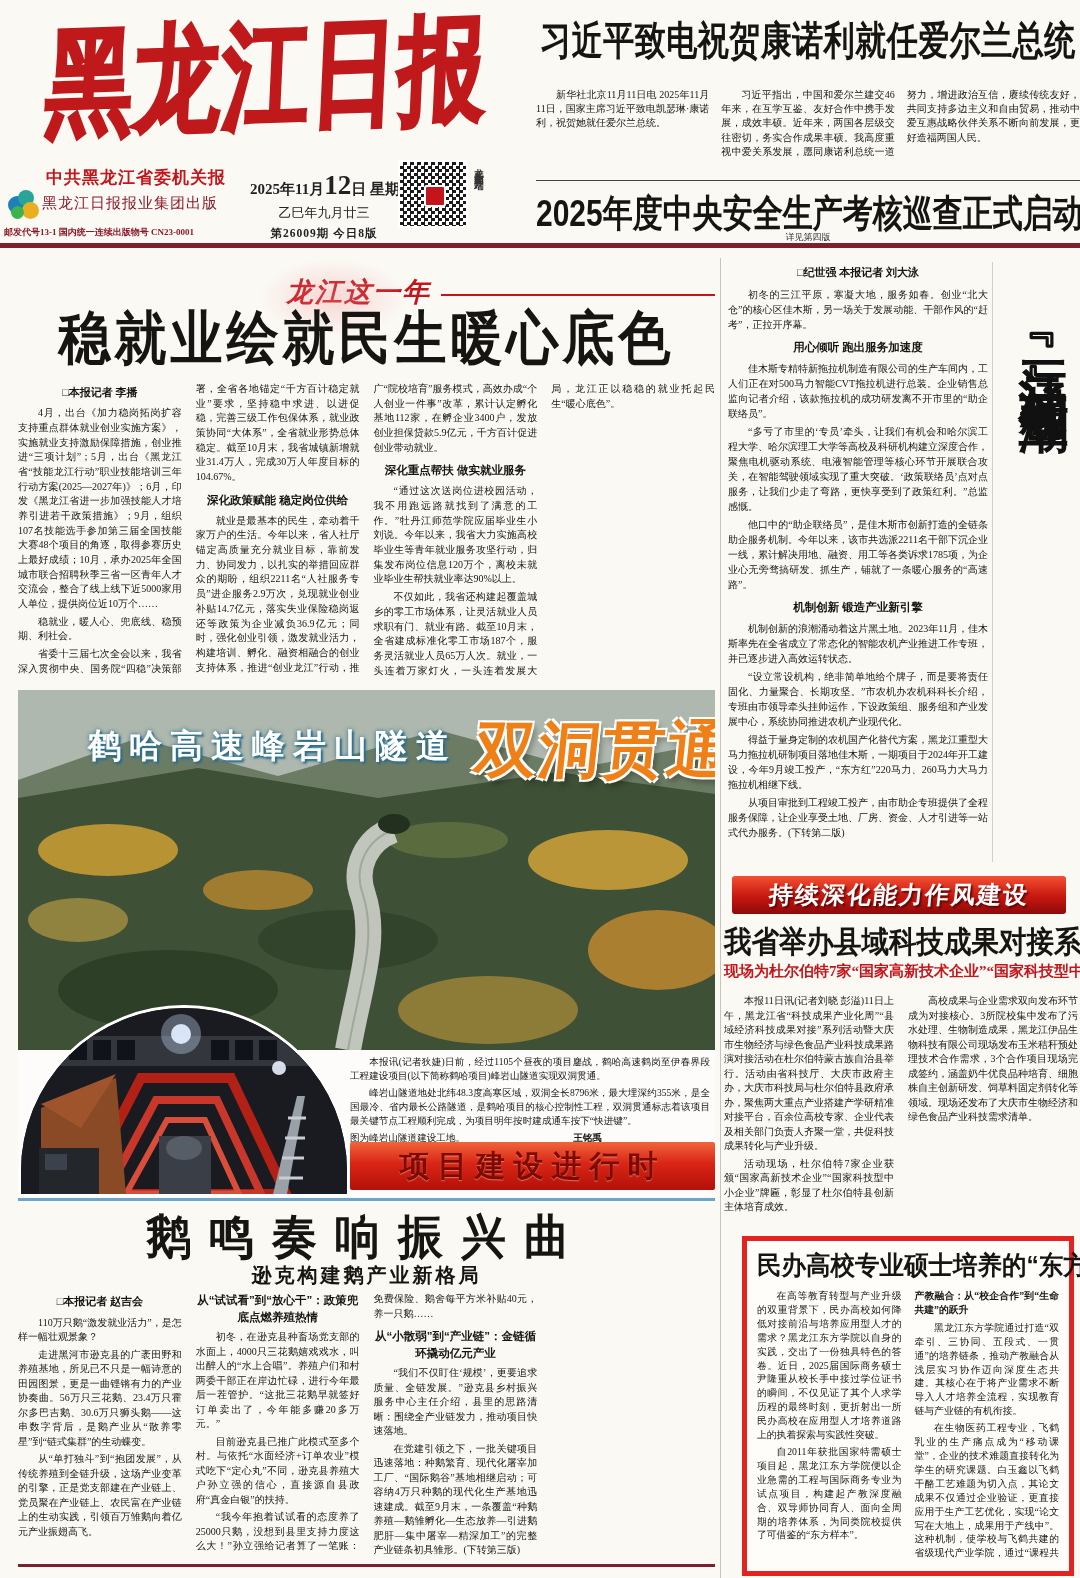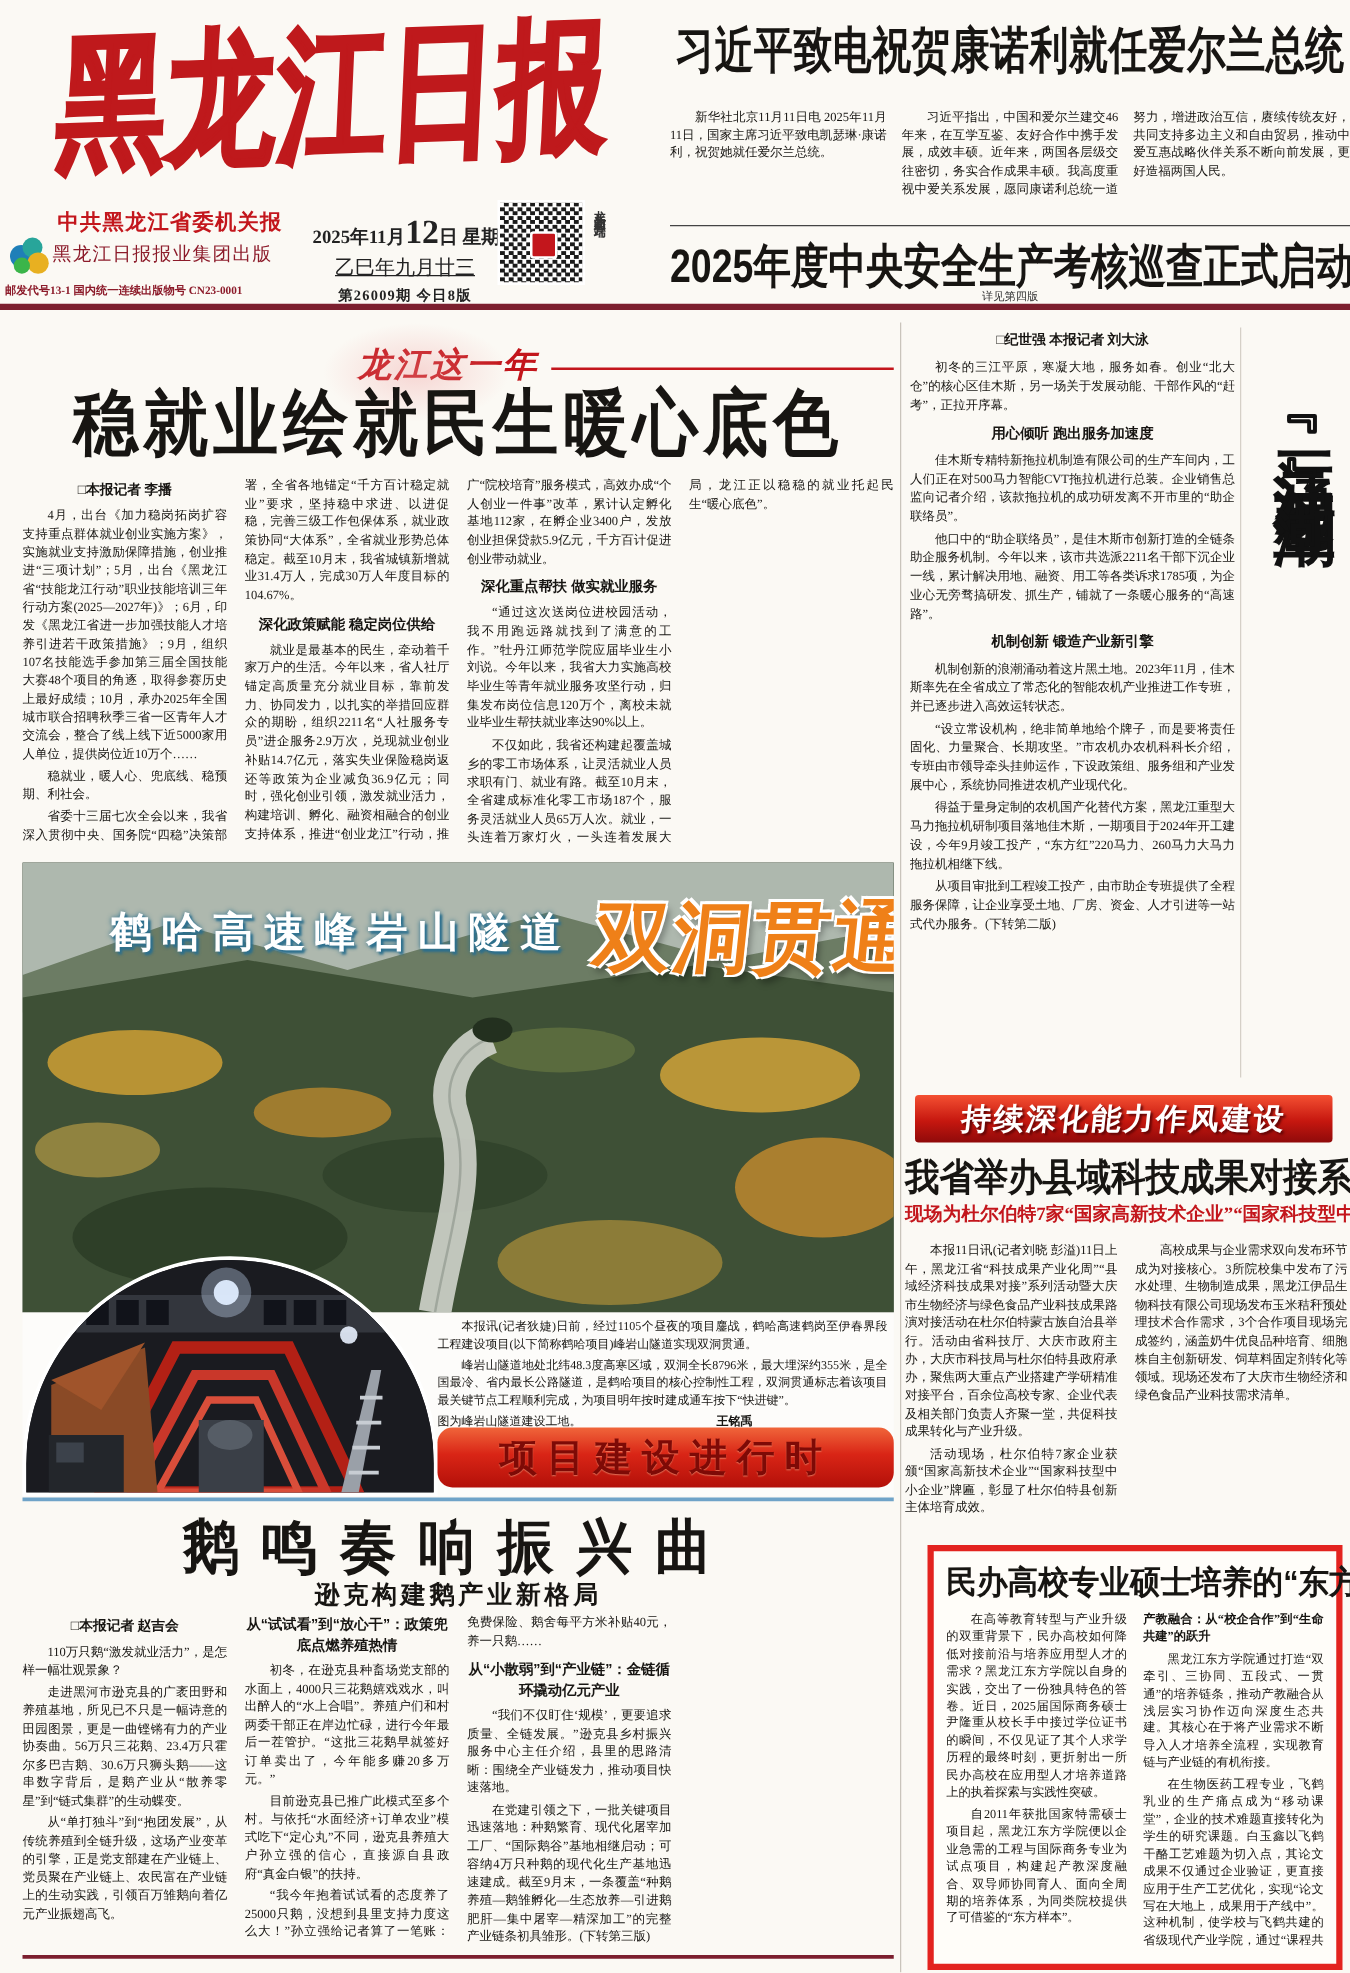--- a/index.html
+++ b/index.html
@@ -15,21 +15,21 @@
      font-size:86px;letter-spacing:2px;transform:scale(1.0,1.35) skewX(-5deg) rotate(-1.5deg);
      transform-origin:left top;-webkit-text-stroke:2.5px #bf191c;white-space:nowrap;}
   .org-line{left:46px;top:166px;color:#c3161c;font-weight:bold;font-size:17px;letter-spacing:1px;}
   .pub-line{left:42px;top:194px;color:#8c1b2a;font-weight:normal;font-size:15px;letter-spacing:1px;}
   .code-line{left:4px;top:226px;color:#8c1b2a;font-weight:bold;font-size:9px;white-space:nowrap;}
   .paper-logo{left:6px;top:188px;width:36px;height:36px;}
   .paper-logo i{position:absolute;border-radius:50%;display:block;}
   .date-block{left:250px;top:170px;width:148px;text-align:center;color:#222;}
   .date-line1{font-size:15px;font-weight:bold;white-space:nowrap;}
   .date-day{font-size:27px;font-family:"Liberation Serif",serif;}
-  .date-line2{font-size:16px;margin-top:3px;text-decoration:underline;}
+  .date-line2{font-size:13px;margin-top:3px;}
   .date-line3{font-size:11.5px;font-weight:bold;margin-top:4px;letter-spacing:1px;}
   .qr{left:400px;top:162px;width:66px;height:64px;
       background:repeating-conic-gradient(#1b1b1b 0 25%,#fff 0 50%) 0 0/7px 7px;outline:2px solid #fff;}
   .qr-center{position:absolute;left:24px;top:23px;width:18px;height:18px;background:#c3161c;border:2px solid #fff;border-radius:3px;}
   .qr-label{left:472px;top:160px;writing-mode:vertical-rl;font-size:9.5px;font-weight:bold;color:#333;letter-spacing:2px;height:70px;}
   .tn-headline{left:536px;top:14px;width:544px;text-align:center;font-weight:900;font-size:31px;
       transform:scaleY(1.28);transform-origin:center top;letter-spacing:0.5px;white-space:nowrap;}
   .tn-body{left:536px;top:88px;width:544px;height:86px;column-count:3;column-gap:12px;
       font-size:10px;line-height:1.42;overflow:hidden;}
   .tn-divider{left:536px;top:180px;width:544px;height:1px;background:#444;}
@@ -63,21 +63,21 @@
       font-family:"Liberation Sans",sans-serif;transform:skewX(-6deg);display:inline-block;
       text-shadow:2px 2px 0 #fff,-2px -2px 0 #fff,2px -2px 0 #fff,-2px 2px 0 #fff,4px 5px 6px rgba(0,0,0,.35);
       vertical-align:-14px;}
   .caption-band{left:18px;top:1050px;width:697px;height:147px;background:#fdfcfa;}
   .caption-text{position:absolute;left:332px;top:5px;width:360px;font-size:9.6px;line-height:1.45;}
   .caption-credit{text-align:center;text-indent:0;font-weight:bold;}
   .inset{left:18px;top:1005px;width:332px;height:192px;border-radius:166px 166px 0 0;overflow:hidden;
       border:3px solid #fff;box-sizing:border-box;background:#17181c;}
   .proj-banner{left:350px;top:1142px;width:365px;height:48px;
       background:linear-gradient(180deg,#f0653a 0%,#d92516 45%,#b31009 100%);
-      display:flex;align-items:center;justify-content:center;border-radius:12px;}
+      display:flex;align-items:center;justify-content:center;border-radius:2px;}
   .proj-banner span{color:#7e0a06;font-weight:900;font-size:30px;letter-spacing:8px;
       font-family:"Liberation Sans",sans-serif;text-shadow:0 1px 1px rgba(255,200,160,.5);}
   .blue-rule{left:18px;top:1198px;width:697px;height:3px;background:#6fa3c8;}
 
   
   .goose-headline{left:18px;top:1206px;width:697px;text-align:center;font-weight:900;font-size:45px;
       letter-spacing:18px;transform:scaleY(1.05);transform-origin:center top;white-space:nowrap;}
   .goose-deck{left:18px;top:1262px;width:697px;text-align:center;font-weight:bold;font-size:20px;letter-spacing:3px;}
   .goose-body{left:18px;top:1292px;width:697px;height:270px;column-count:4;column-gap:14px;column-fill:auto;
       font-size:10px;line-height:1.45;overflow:hidden;}
@@ -262,20 +262,21 @@
 <div class="abs maroon-rule"></div>
 
 <div class="abs vline1"></div>
 <div class="abs vline2"></div>
 
 <div class="abs sanjiang just">
   <div class="byline">□纪世强 本报记者 刘大泳</div>
   <p>初冬的三江平原，寒凝大地，服务如春。创业“北大仓”的核心区佳木斯，另一场关于发展动能、干部作风的“赶考”，正拉开序幕。</p>
   <div class="inner-sub">用心倾听 跑出服务加速度</div>
   <p>佳木斯专精特新拖拉机制造有限公司的生产车间内，工人们正在对500马力智能CVT拖拉机进行总装。企业销售总监向记者介绍，该款拖拉机的成功研发离不开市里的“助企联络员”。</p>
+  <p>“多亏了市里的‘专员’牵头，让我们有机会和哈尔滨工程大学、哈尔滨理工大学等高校及科研机构建立深度合作，聚焦电机驱动系统、电液智能管理等核心环节开展联合攻关，在智能驾驶领域实现了重大突破。‘政策联络员’点对点服务，让我们少走了弯路，更快享受到了政策红利。”总监感慨。</p>
   <p>他口中的“助企联络员”，是佳木斯市创新打造的全链条助企服务机制。今年以来，该市共选派2211名干部下沉企业一线，累计解决用地、融资、用工等各类诉求1785项，为企业心无旁骛搞研发、抓生产，铺就了一条暖心服务的“高速路”。</p>
   <div class="inner-sub">机制创新 锻造产业新引擎</div>
   <p>机制创新的浪潮涌动着这片黑土地。2023年11月，佳木斯率先在全省成立了常态化的智能农机产业推进工作专班，并已逐步进入高效运转状态。</p>
   <p>“设立常设机构，绝非简单地给个牌子，而是要将责任固化、力量聚合、长期攻坚。”市农机办农机科科长介绍，专班由市领导牵头挂帅运作，下设政策组、服务组和产业发展中心，系统协同推进农机产业现代化。</p>
   <p>得益于量身定制的农机国产化替代方案，黑龙江重型大马力拖拉机研制项目落地佳木斯，一期项目于2024年开工建设，今年9月竣工投产，“东方红”220马力、260马力大马力拖拉机相继下线。</p>
   <p>从项目审批到工程竣工投产，由市助企专班提供了全程服务保障，让企业享受土地、厂房、资金、人才引进等一站式代办服务。(下转第二版)</p>
 </div>
 
 <div class="abs vtitle">『三江』涌起创业潮</div>
 

